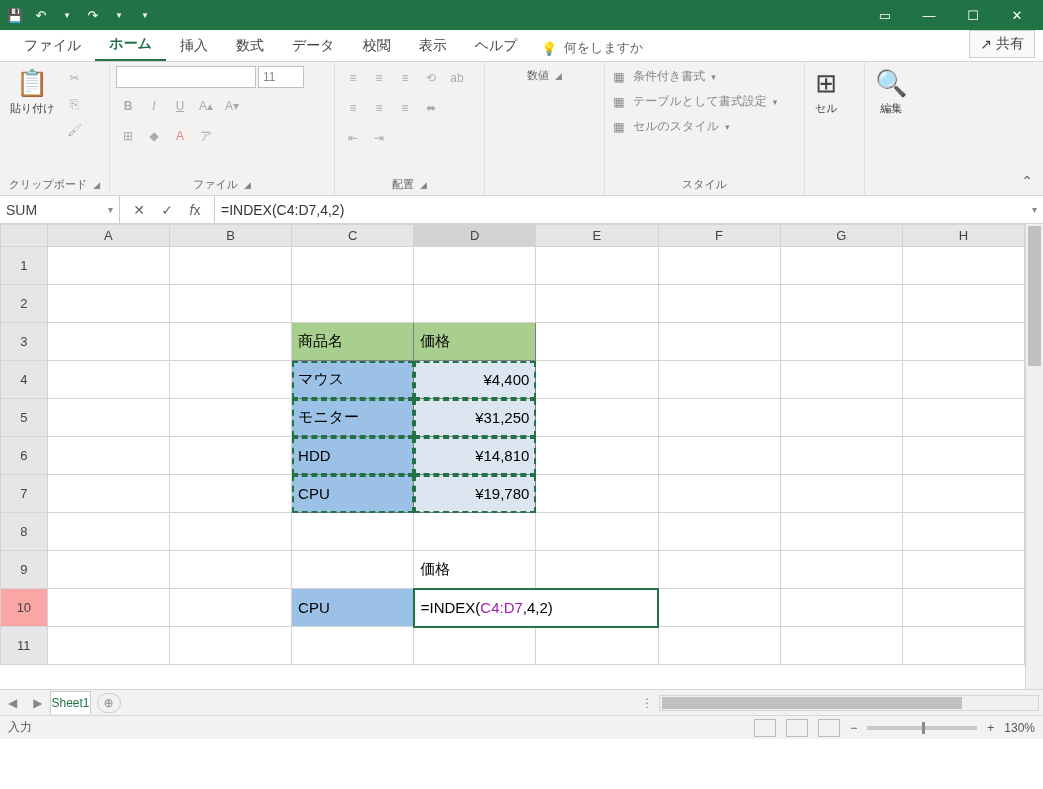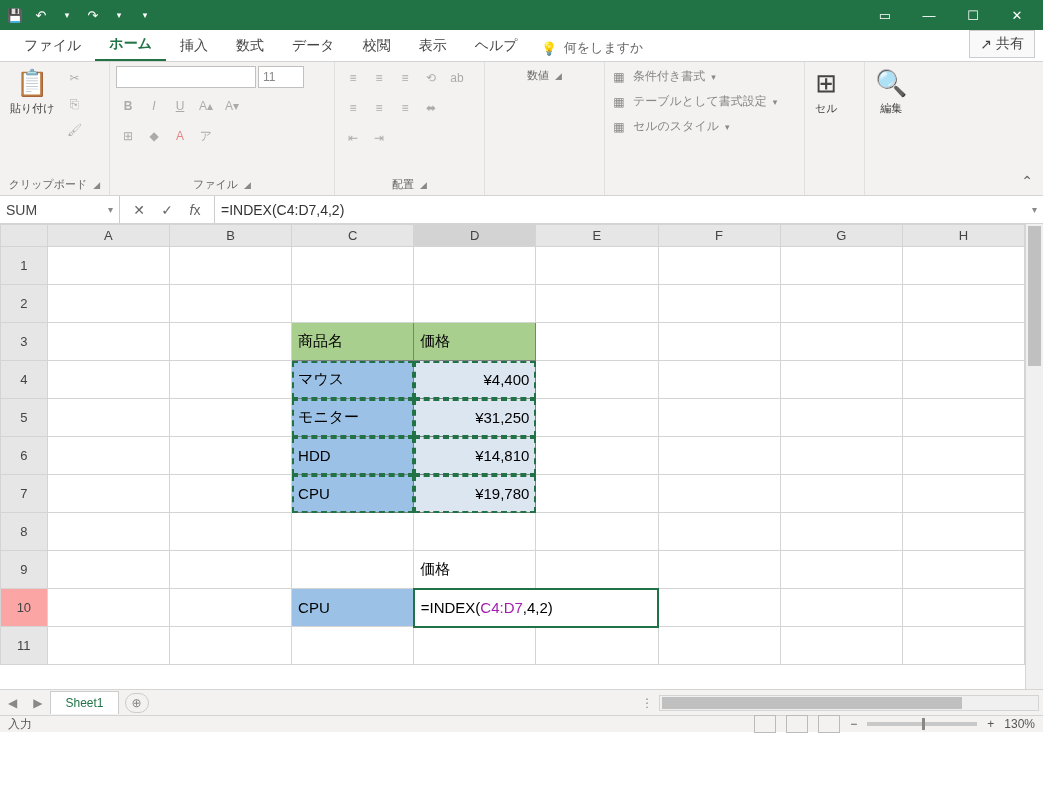--- a/index.html
+++ b/index.html
@@ -54,26 +54,26 @@
 .cell-c10{background:#9bc2e6 !important;}
 .marching{outline:2px dashed #217346;outline-offset:-2px;}
 .editcell{border:2px solid #217346 !important;padding:0 !important;}
 .editcell .inner{padding:4px 6px;white-space:nowrap;}
 .formula .fn{color:#000;}
 .formula .rng{color:#a21caf;}
 .vscroll{width:18px;background:#f0f0f0;border-left:1px solid #d4d4d4;position:relative;}
 .vscroll .thumb{position:absolute;top:2px;left:2px;right:2px;height:140px;background:#c0c0c0;}
 .sheettabs{height:26px;display:flex;align-items:center;border-top:1px solid #d4d4d4;background:#f3f2f1;font-size:12px;}
 .sheettabs .nav{padding:0 8px;color:#888;}
-.sheettabs .stab{padding:4px 14px;background:#fff;border:1px solid #ccc;border-bottom:none;color:#217346;}
+.sheettabs .stab{padding:4px 0;background:#fff;border:1px solid #ccc;border-bottom:none;color:#217346;}
 .sheettabs .plus{width:24px;height:20px;display:flex;align-items:center;justify-content:center;color:#888;border:1px solid #ccc;border-radius:10px;margin-left:6px;}
 .sheettabs .hsep{flex:1;}
 .sheettabs .hscroll{width:380px;height:16px;background:#f0f0f0;border:1px solid #d4d4d4;position:relative;margin-right:4px;}
 .sheettabs .hscroll .hthumb{position:absolute;left:2px;top:1px;bottom:1px;width:300px;background:#c0c0c0;}
-.statusbar{height:17px;background:#f3f2f1;border-top:1px solid #d4d4d4;display:flex;align-items:center;font-size:12px;color:#555;padding:0 8px;}
+.statusbar{height:24px;background:#f3f2f1;border-top:1px solid #d4d4d4;display:flex;align-items:center;font-size:12px;color:#555;padding:0 8px;}
 .statusbar .sright{margin-left:auto;display:flex;align-items:center;gap:10px;}
 .viewbtn{width:22px;height:18px;border:1px solid #bbb;display:inline-block;}
 .zslider{width:110px;height:4px;background:#c8c8c8;position:relative;}
 .zslider::after{content:"";position:absolute;left:50%;top:-4px;width:3px;height:12px;background:#888;}
 </style>
 </head>
 <body>
 
 <div class="titlebar">
   <div class="qat">
@@ -207,20 +207,23 @@
           <span class="sic">▦</span>
           <span>テーブルとして書式設定</span>
           <span style="font-size:9px">▾</span>
         </div>
       <div class="stylerow">
           <span class="sic">▦</span>
           <span>セルのスタイル</span>
           <span style="font-size:9px">▾</span>
         </div>
     </div>
+    <div class="glabel">
+        <span>スタイル</span>
+      </div>
   </div>
 
   <div class="group" style="width:60px">
     <div class="gbody">
         <div class="bigbtn">
           <span class="ico">⊞</span>
           <span>セル</span>
         </div>
       </div>
     <div class="glabel"></div>

